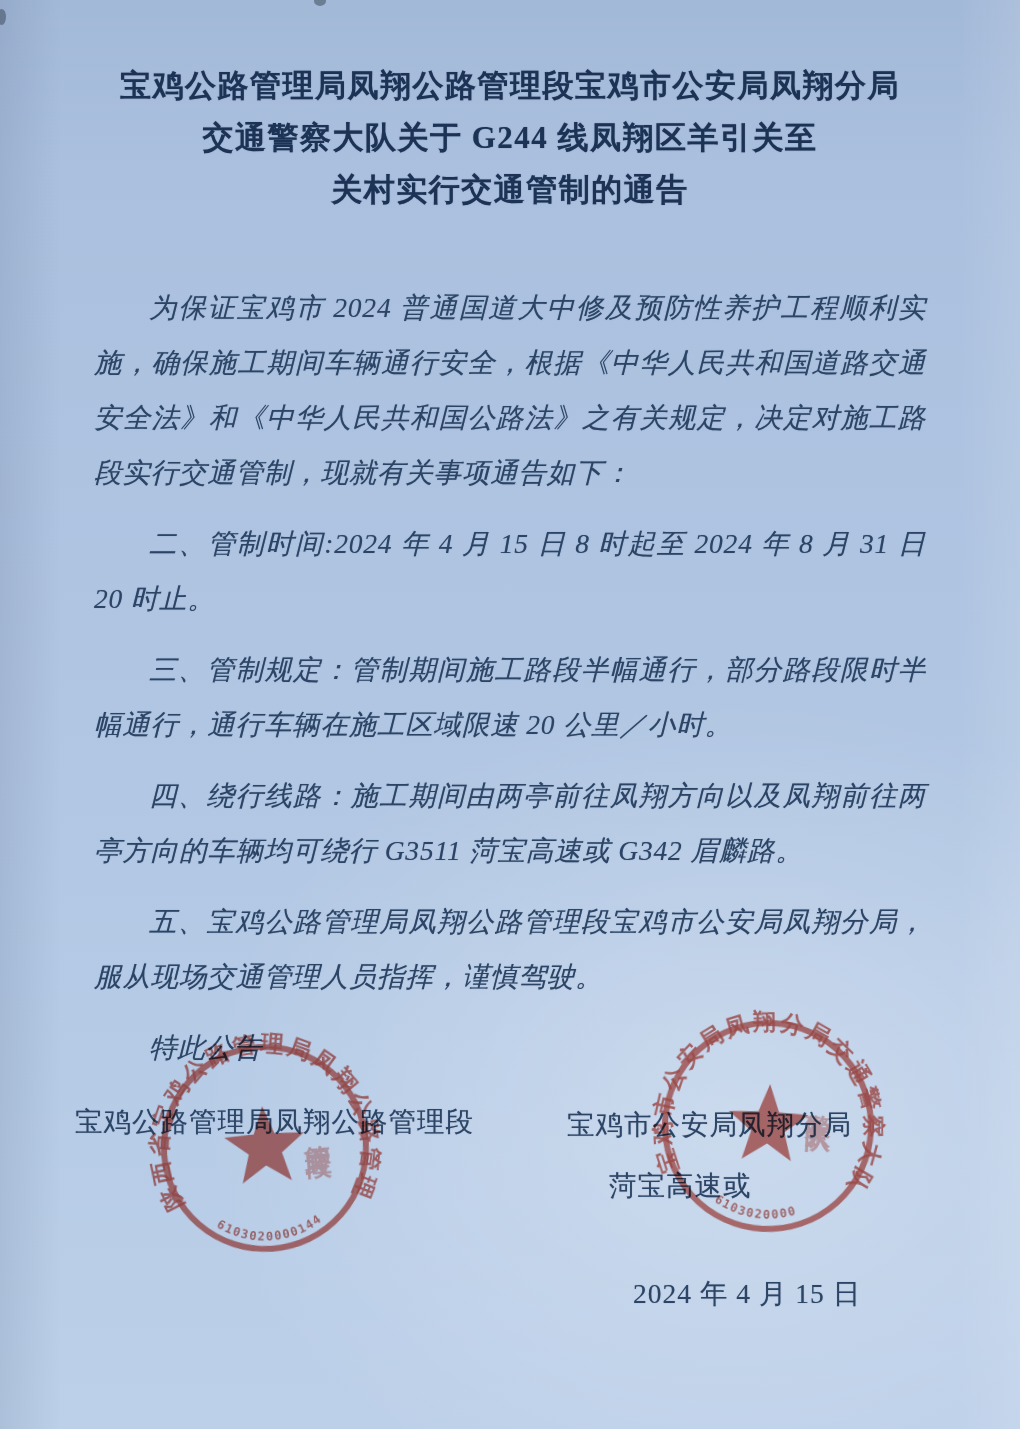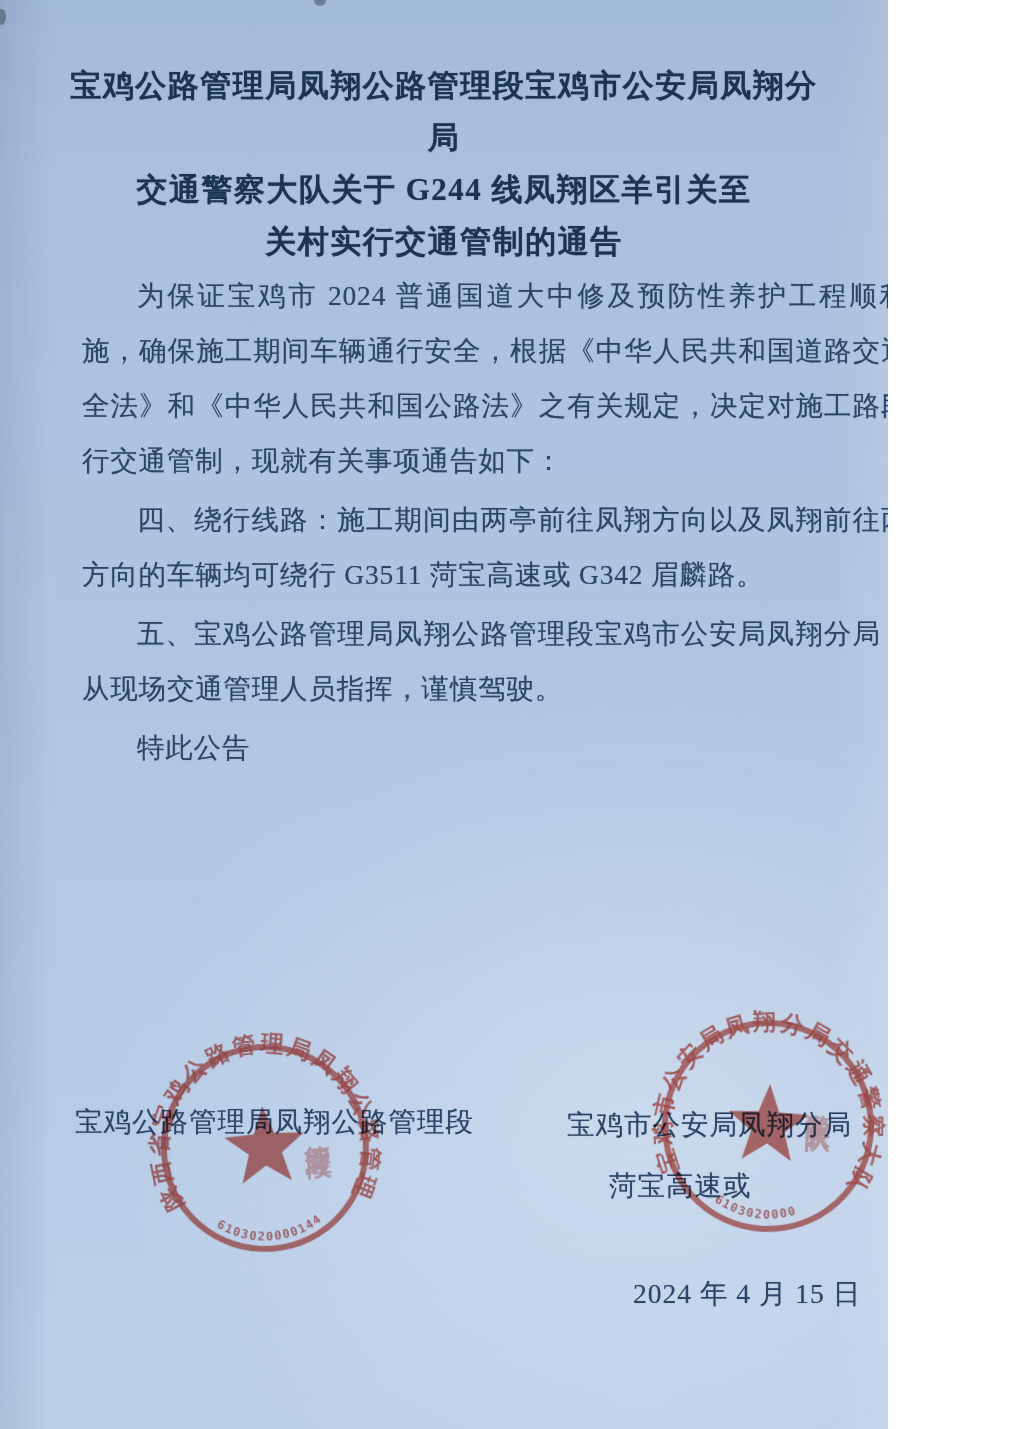--- a/index.html
+++ b/index.html
@@ -1,18 +1,18 @@
 <!DOCTYPE html>
 <html><head>
 <meta charset="utf-8">
 <style>
   html,body{margin:0;padding:0;}
   .page{
     position:relative;
-    width:888px;height:1429px;
+    width:1020px;height:1429px;
     overflow:hidden;
     font-family:"Liberation Serif","DejaVu Serif",serif;
     background:
       radial-gradient(ellipse 900px 700px at 72% 78%, rgba(255,255,255,0.28), rgba(255,255,255,0) 60%),
       linear-gradient(90deg, rgba(30,45,80,0.10) 0%, rgba(30,45,80,0) 6%, rgba(30,45,80,0) 94%, rgba(255,255,255,0.10) 100%),
       linear-gradient(180deg, #a3b9d8 0%, #aac0de 12%, #b0c5e2 45%, #b6cbe6 75%, #bdd0e9 100%);
   }
   .smudge{position:absolute;background:#36415380;border-radius:50%;}
   .smudge.a{left:-3px;top:9px;width:9px;height:16px;}
   .smudge.b{left:314px;top:-4px;width:12px;height:10px;}
@@ -22,21 +22,21 @@
     text-align:center;color:#1d3356;
     font-size:31px;font-weight:bold;line-height:52px;letter-spacing:1.5px;
     text-shadow:0 0 1px rgba(29,51,86,0.55);
   }
   .body-text{
     position:absolute;left:78px;top:264px;width:864px;
     color:#2c4566;font-size:27.5px;line-height:55px;
     text-align:justify;letter-spacing:0.8px;
     text-shadow:0 0 1px rgba(44,69,102,0.45);
   }
-  .body-text p{margin:4px;text-indent:2em;}
+  .body-text p{margin:16px;text-indent:2em;font-style:italic;}
   .closing{text-indent:2em;}
 
   .sig{position:absolute;color:#2c4566;font-size:27.5px;letter-spacing:1px;white-space:nowrap;
        text-shadow:0 0 1px rgba(44,69,102,0.45);}
   .sig-left{left:75px;top:1104px;}
   .sig-right-1{left:556px;top:1107px;margin-left:11px;}
   .sig-right-2{left:609px;top:1168px;}
   .date-line{left:633px;top:1276px;text-align:center;}
 
   .stamp{
@@ -65,20 +65,22 @@
   <div class="smudge b"></div>
 
   <div class="title">
     <div>宝鸡公路管理局凤翔公路管理段宝鸡市公安局凤翔分局</div>
     <div>交通警察大队关于 G244 线凤翔区羊引关至</div>
     <div>关村实行交通管制的通告</div>
   </div>
 
   <div class="body-text">
     <p>为保证宝鸡市 2024 普通国道大中修及预防性养护工程顺利实施，确保施工期间车辆通行安全，根据《中华人民共和国道路交通安全法》和《中华人民共和国公路法》之有关规定，决定对施工路段实行交通管制，现就有关事项通告如下：</p>
+    <p>二、管制时间:2024 年 4 月 15 日 8 时起至 2024 年 8 月 31 日 20 时止。</p>
+    <p>三、管制规定：管制期间施工路段半幅通行，部分路段限时半幅通行，通行车辆在施工区域限速 20 公里／小时。</p>
     <p>四、绕行线路：施工期间由两亭前往凤翔方向以及凤翔前往两亭方向的车辆均可绕行 G3511 菏宝高速或 G342 眉麟路。</p>
     <p>五、宝鸡公路管理局凤翔公路管理段宝鸡市公安局凤翔分局，服从现场交通管理人员指挥，谨慎驾驶。</p>
     <p class="closing">特此公告</p>
   </div>
 
   <div class="sig sig-left">宝鸡公路管理局凤翔公路管理段</div>
   <div class="sig sig-right-1">宝鸡市公安局凤翔分局</div>
   <div class="sig sig-right-2">菏宝高速或</div>
   <div class="sig date-line">2024 年 4 月 15 日</div>
 

